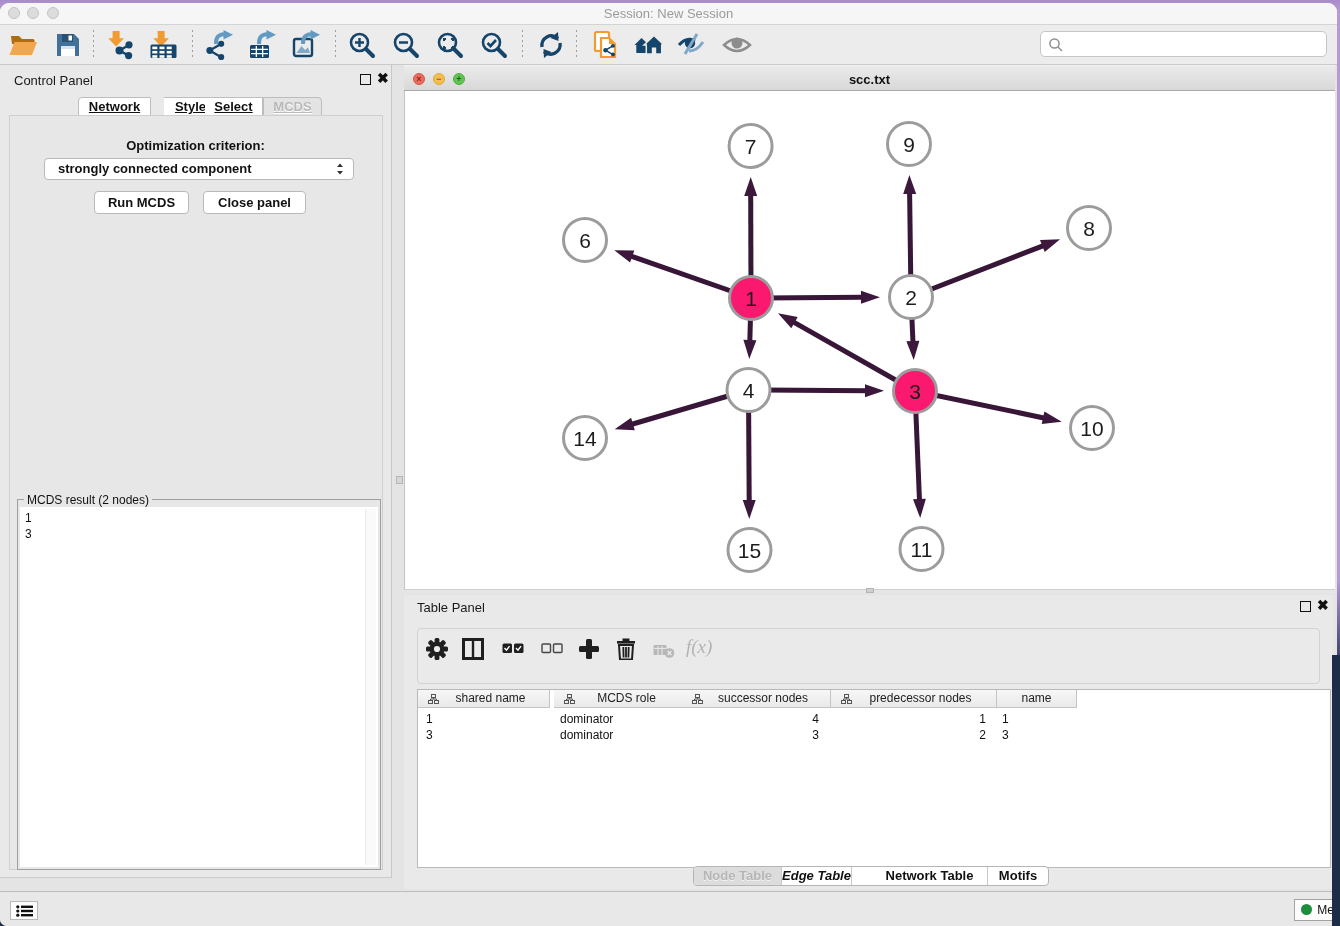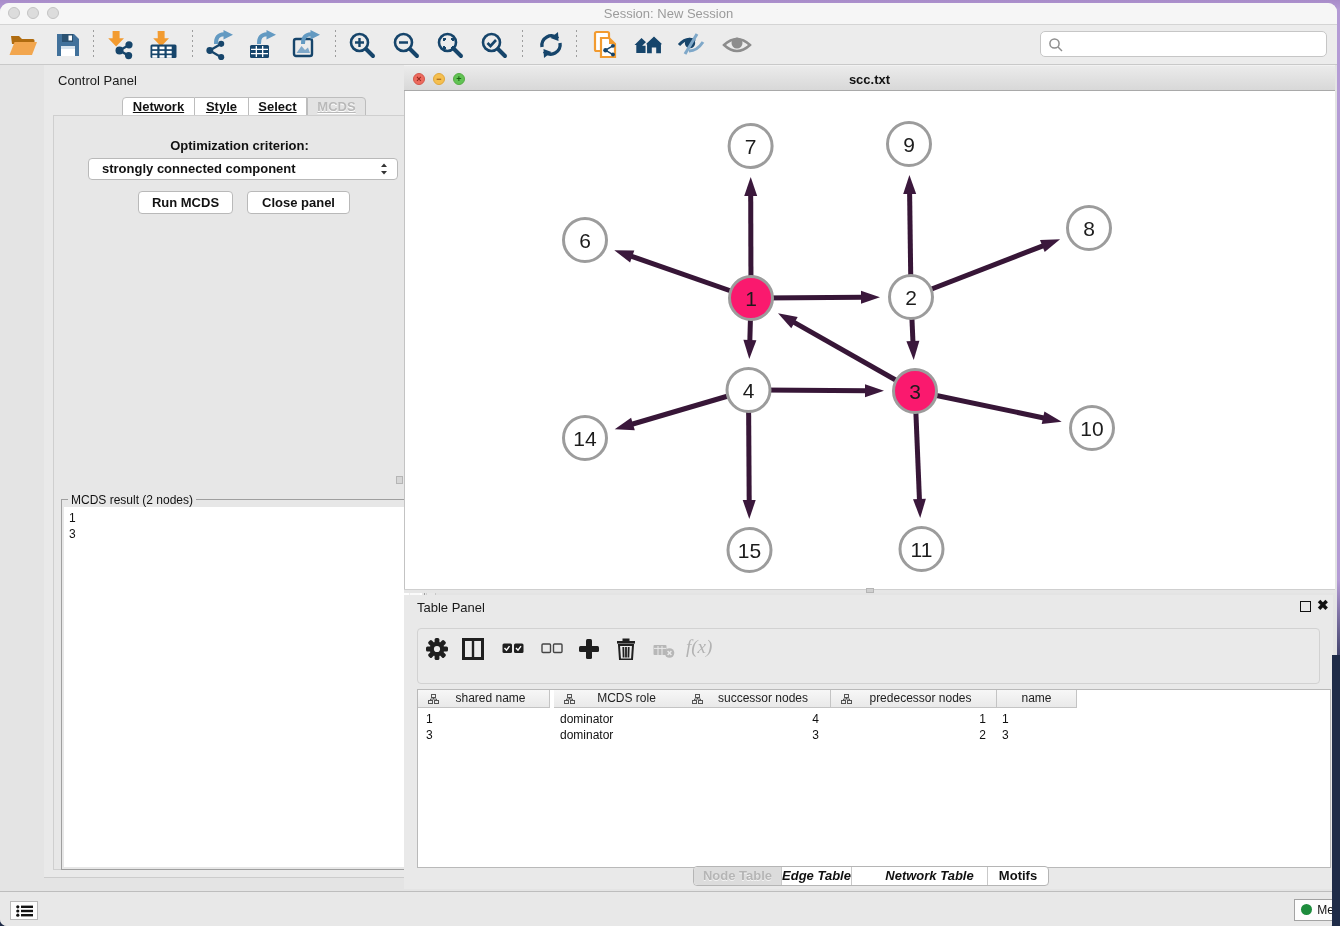--- a/index.html
+++ b/index.html
@@ -18,21 +18,21 @@
 .toolbar { position:absolute; left:0; top:22px; width:100%; height:40px;
   background:#ececec; border-bottom:1px solid #c9c9c9; }
 .tbi { position:absolute; top:5px; }
 .tsep { position:absolute; top:5px; height:28px; width:1px;
   background-image:linear-gradient(#9d9d9d 2px, transparent 2px); background-size:1px 5px; }
 .search { position:absolute; left:1040px; top:6px; width:287px; height:26px;
   background:#fff; border:1px solid #c6c6c6; border-radius:5px; }
 
 .content { position:absolute; left:0; top:62px; width:100%; height:826px; background:#e4e4e4; }
 
-.cpanel { position:absolute; left:0; top:0; width:392px; height:813px; background:#e9e9e9; border-right:1px solid #c8c8c8; border-bottom:1px solid #cccccc;margin-left:44px;}
+.cpanel { position:absolute; left:0; top:0; width:392px; height:813px; background:#e9e9e9; border-right:1px solid #c8c8c8; border-bottom:1px solid #cccccc;}
 .ptitle { position:absolute; left:14px; top:8px; font-size:13px; color:#1a1a1a; }
 .pfloat { position:absolute; width:11px; height:11px; border:1.5px solid #111; top:9px; }
 .pclose { position:absolute; top:5px; font-size:14px; font-weight:bold; color:#111; }
 .tabs { position:absolute; left:78px; top:32px; height:19px; }
 .tab { position:absolute; top:32px; height:19px; background:#fff; border:1px solid #bdbdbd;
   font-size:13px; font-weight:bold; color:#111; text-align:center; line-height:18px;text-decoration:underline; }
 .tabarea { position:absolute; left:9px; top:50px; width:374px; height:755px;
   border:1px solid #cfcfcf; background:#e7e7e7; }
 .optlabel { position:absolute; left:0; top:73px; width:100%; text-align:center; font-size:13px; font-weight:bold; color:#111; }
 .dropdown { position:absolute; left:44px; top:93px; width:310px; height:22px; background:#fff;
@@ -198,21 +198,21 @@
 <line x1="10" y1="10" x2="14" y2="14" stroke="#8e8e8e" stroke-width="1.5"></line>
         </svg>
       </div>
   </div>
   <div class="content">
     <div class="cpanel">
       <div class="ptitle">Control Panel</div>
       <div class="pfloat" style="left:360px;"></div>
       <div class="pclose" style="left:377px;">✖</div>
       <div class="tab" style="left:78px; width:73px; border-radius:4px 0 0 0;">Network</div>
-      <div class="tab" style="left:151px; width:54px; border-left:none;">Style</div>
+      <div class="tab" style="left:164px; width:54px; border-left:none;">Style</div>
       <div class="tab" style="left:205px; width:58px; border-left:none;">Select</div>
       <div class="tab" style="left:263px; width:59px; background:#e3e3e3; border-radius:0 4px 0 0; color:#b9b9b9; text-shadow:0 1px 0 #fff;">MCDS</div>
       <div class="tabs"></div>
       <div class="tabarea"></div>
       <div class="optlabel">Optimization criterion:</div>
       <div class="dropdown">strongly connected component
         <svg width="10" height="14" viewBox="0 0 10 14" style="position:absolute;right:8px;top:3px;">
           <path d="M2 5 L5 1.5 L8 5 Z" fill="#333"></path>
             <path d="M2 9 L5 12.5 L8 9 Z" fill="#333"></path>
         </svg>
@@ -375,21 +375,21 @@
           <div class="trow" style="left:584px;top:21px;">1</div>
           <div class="trow" style="left:8px;top:37px;">3</div>
           <div class="trow" style="left:142px;top:37px;">dominator</div>
           <div class="trow" style="left:264px;top:37px;width:137px;text-align:right;">3</div>
           <div class="trow" style="left:413px;top:37px;width:155px;text-align:right;">2</div>
           <div class="trow" style="left:584px;top:37px;">3</div>
         </div>
       <div class="btabs" style="width:356px;"></div>
       <div class="btab" style="left:290px; width:88px; background:#dcdcdc; color:#b5b5b5; text-shadow:0 1px 0 #f4f4f4; border-radius:4px 0 0 4px;">Node Table</div>
       <div class="btab" style="left:378px; width:70px;font-style:italic;">Edge Table</div>
-      <div class="btab" style="left:468px; width:116px;font-style:italic;">Network Table</div>
+      <div class="btab" style="left:468px; width:116px;">Network Table</div>
       <div class="btab" style="left:584px; width:60px; border-right:none;">Motifs</div>
     </div>
   </div>
   <div class="statusbar">
     <div class="listbtn">
         <svg style="position:absolute;left:5px;top:3px;" width="17" height="12" viewBox="0 0 17 12">
 <circle cx="1.8" cy="1.8" r="1.6" fill="#111"></circle>
           <rect x="5" y="0.6" width="12" height="2.4" fill="#111"></rect>
 <circle cx="1.8" cy="6" r="1.6" fill="#111"></circle>
           <rect x="5" y="4.8" width="12" height="2.4" fill="#111"></rect>

